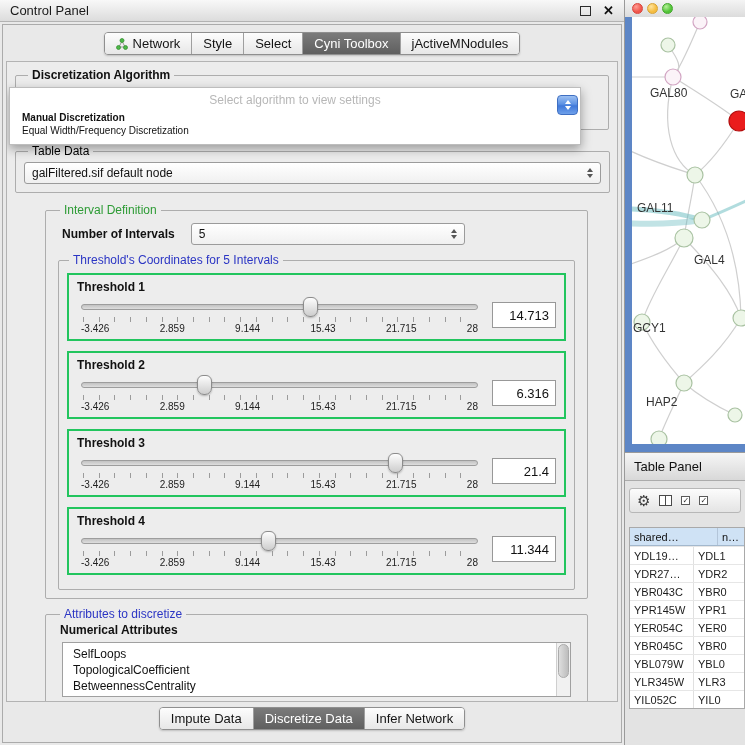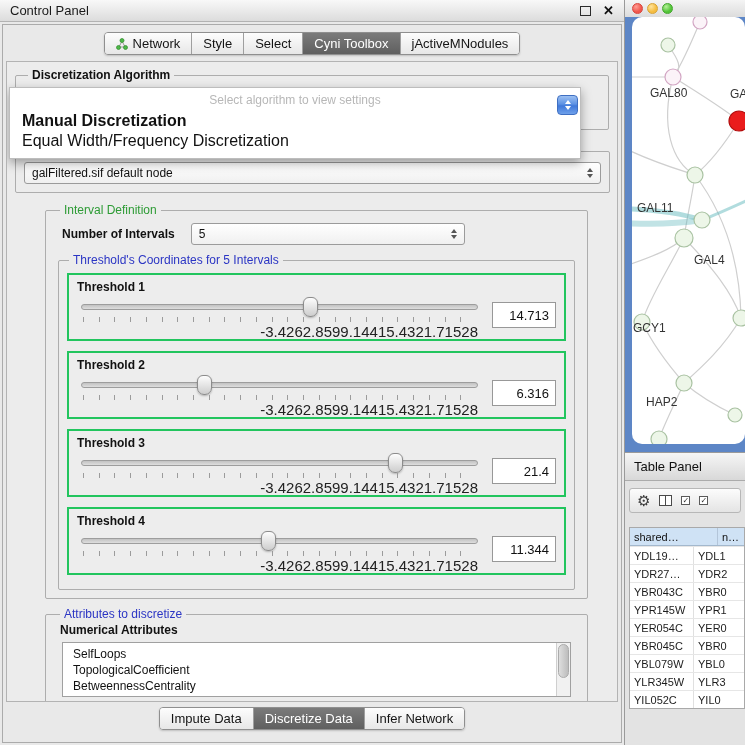--- a/index.html
+++ b/index.html
@@ -25,21 +25,21 @@
 
   fieldset{border:1px solid #adadad;border-radius:2px;padding:4px 8px 8px;}
   legend{font-size:12px;padding:0 4px;margin-left:4px;}
   .legend-bold{font-weight:bold;color:#111;}
   .legend-green{color:#2d9b35;}
   .legend-blue{color:#2b35c4;}
 
   .fs-algo{margin:6px 8px 0;height:48px;}
   .popup{position:absolute;left:2px;top:25px;width:570px;background:#fff;border:1px solid #bdbdbd;box-shadow:0 4px 10px rgba(0,0,0,.35);z-index:20;padding:3px 0 7px;}
   .popup-prompt{text-align:center;font-size:12px;color:#b7b7b7;padding:2px 0 4px;}
-  .popup-item{font-size:16px;color:#111;padding:1px 12px;}
+  .popup-item{font-size:10px;color:#111;padding:1px 12px;}
   .popup-item.bold{font-weight:bold;}
   .combo-cap-blue{position:absolute;left:550px;top:33px;width:21px;height:20px;z-index:30;border:1px solid #3f6fc2;border-radius:4px;background:linear-gradient(#9cc0f2 0%,#5d92e4 45%,#3f78da 55%,#6ea0ea 100%);display:flex;flex-direction:column;align-items:center;justify-content:center;gap:2px;box-sizing:border-box;}
   .arr-up-w{width:0;height:0;border-left:3px solid transparent;border-right:3px solid transparent;border-bottom:4px solid #fff;}
   .arr-dn-w{width:0;height:0;border-left:3px solid transparent;border-right:3px solid transparent;border-top:4px solid #fff;}
 
   .fs-table-data{margin:14px 7px 0 8px;}
   .combo{height:20px;border:1px solid #9b9b9b;border-radius:3px;background:linear-gradient(#ffffff,#f0f0f0);display:flex;align-items:center;padding:0 7px;font-size:12px;color:#111;}
   .combo .arrows{margin-left:auto;display:flex;flex-direction:column;gap:2px;}
   .arr-up{width:0;height:0;border-left:3px solid transparent;border-right:3px solid transparent;border-bottom:4px solid #555;}
   .arr-dn{width:0;height:0;border-left:3px solid transparent;border-right:3px solid transparent;border-top:4px solid #555;}
@@ -49,39 +49,39 @@
   .num-label{font-weight:bold;font-size:12px;margin-left:6px;color:#111;}
   .num-combo{width:258px;margin-left:16px;}
   .fs-thr{margin:0 2px 2px;padding:2px 6px 4px;}
   .thr-box{border:2px solid #22c55e;background:#ededed;margin:4px 2px 10px;padding:5px 8px 3px;}
   .thr-label{font-weight:bold;font-size:12px;color:#111;}
   .thr-row{display:flex;align-items:center;}
   .slider{flex:1;position:relative;height:40px;margin:2px 14px 0 4px;}
   .track{position:absolute;left:0;right:0;top:8px;height:4px;background:linear-gradient(#c2c2c2,#dedede);border:1px solid #9d9d9d;border-radius:3px;}
   .thumb{position:absolute;top:1px;width:13px;height:18px;margin-left:-7px;background:linear-gradient(#fdfdfd,#cdcdcd);border:1px solid #8c8c8c;border-radius:6px 6px 7px 7px;box-shadow:0 1px 2px rgba(0,0,0,.25);}
   .ticks{position:absolute;left:2px;right:2px;top:21px;height:5px;background-image:repeating-linear-gradient(90deg,#9b9b9b 0 1px,transparent 1px 4%);}
-  .scale{position:absolute;left:0;right:0;top:27px;display:flex;justify-content:flex-end;font-size:15px;color:#222;}
+  .scale{position:absolute;left:0;right:0;top:27px;display:flex;justify-content:space-between;font-size:10px;color:#222;}
   .thr-value{width:50px;height:24px;border:1px solid #989898;background:#fff;font-size:13px;color:#111;display:flex;align-items:center;justify-content:flex-end;padding:0 6px;box-sizing:content-box;}
 
   .fs-attr{margin:8px 29px 8px 38px;padding:0 10px 8px;}
   .attr-sub{font-weight:bold;font-size:12px;margin:2px 0 5px 4px;color:#111;}
   .listbox{position:relative;height:50px;background:#fff;border:1px solid #a0a0a0;margin:0 6px;overflow:hidden;font-size:12px;line-height:16px;padding:3px 0 0 10px;color:#111;}
   .scrollbar{position:absolute;top:0;right:0;bottom:0;width:13px;background:#f1f1f1;border-left:1px solid #cfcfcf;}
   .scroll-thumb{position:absolute;left:1px;right:1px;top:1px;height:32px;border:1px solid #ababab;border-radius:6px;background:linear-gradient(90deg,#dedede,#bdbdbd);}
 
   .tabbar-bottom{position:absolute;bottom:12px;left:0;right:0;display:flex;justify-content:center;}
 
   
   .network-window{position:absolute;left:625px;top:0;width:120px;height:452px;background:#5d86c6;}
   .net-titlebar{height:17px;background:linear-gradient(#f4f4f4,#dcdcdc);display:flex;align-items:center;gap:4px;padding-left:7px;}
   .tl{width:11px;height:11px;border-radius:50%;box-sizing:border-box;}
   .tl-red{background:radial-gradient(circle at 35% 30%,#ff9d94,#f0564c 60%);border:1px solid #d8453c;}
   .tl-yellow{background:radial-gradient(circle at 35% 30%,#ffe49d,#f5bd41 60%);border:1px solid #d7a336;}
   .tl-green{background:radial-gradient(circle at 35% 30%,#b6f09a,#52c438 60%);border:1px solid #43a52c;}
-  .net-canvas{position:absolute;left:7px;right:0;top:17px;bottom:8px;background:#fff;overflow:hidden;border-radius:10px;}
+  .net-canvas{position:absolute;left:7px;right:0;top:17px;bottom:8px;background:#fff;overflow:hidden;}
   .net-label{position:absolute;font-size:12px;color:#333;white-space:nowrap;}
   .edge{fill:none;stroke:#cfcfcf;stroke-width:1.2;}
   .tealedge{fill:none;stroke:#63b9bd;}
   .node-g{fill:#edf6e8;stroke:#a9c2a2;stroke-width:1.2;}
   .node-p{fill:#fbf3f8;stroke:#d2a5c3;stroke-width:1.2;}
   .node-r{fill:#ea1c1c;stroke:#b30d0d;stroke-width:1.2;}
 
   
   .table-panel{position:absolute;left:625px;top:452px;width:120px;height:293px;background:#e3e3e3;border-top:1px solid #9a9a9a;box-sizing:border-box;}
   .tp-header{height:28px;display:flex;align-items:center;padding-left:9px;font-size:13px;color:#111;background:linear-gradient(#f6f6f6,#d8d8d8);border-bottom:1px solid #ababab;box-sizing:border-box;}

